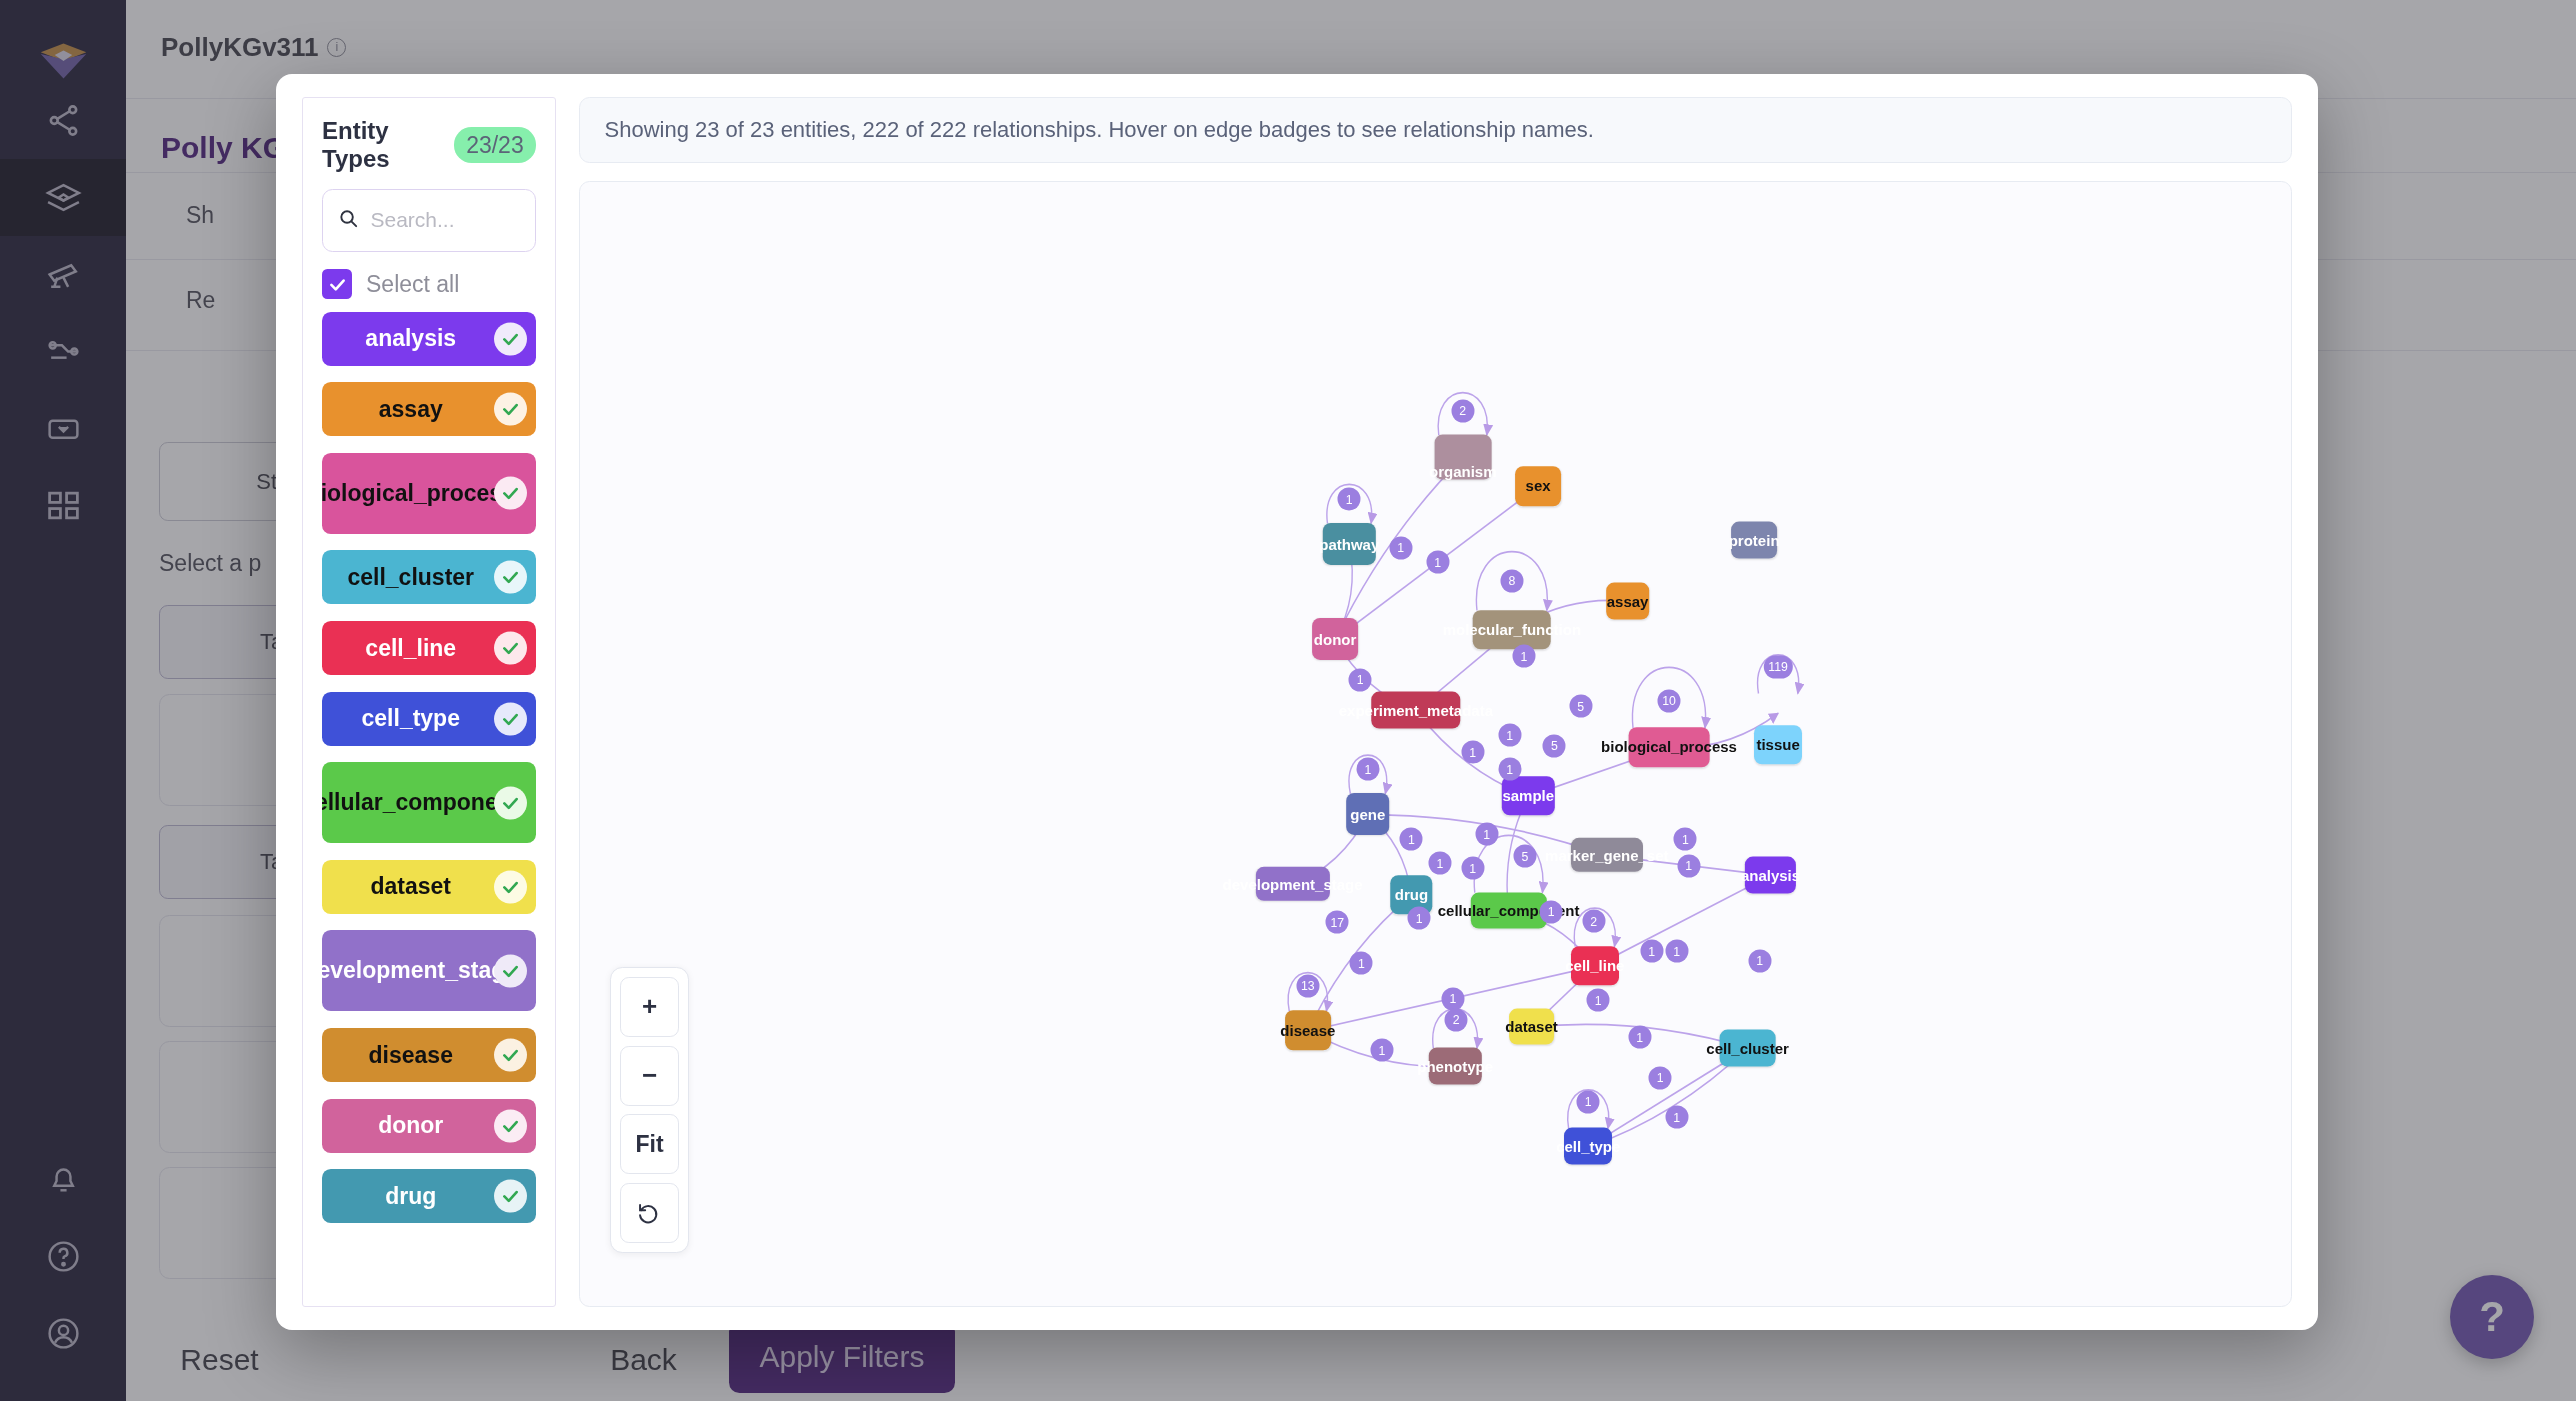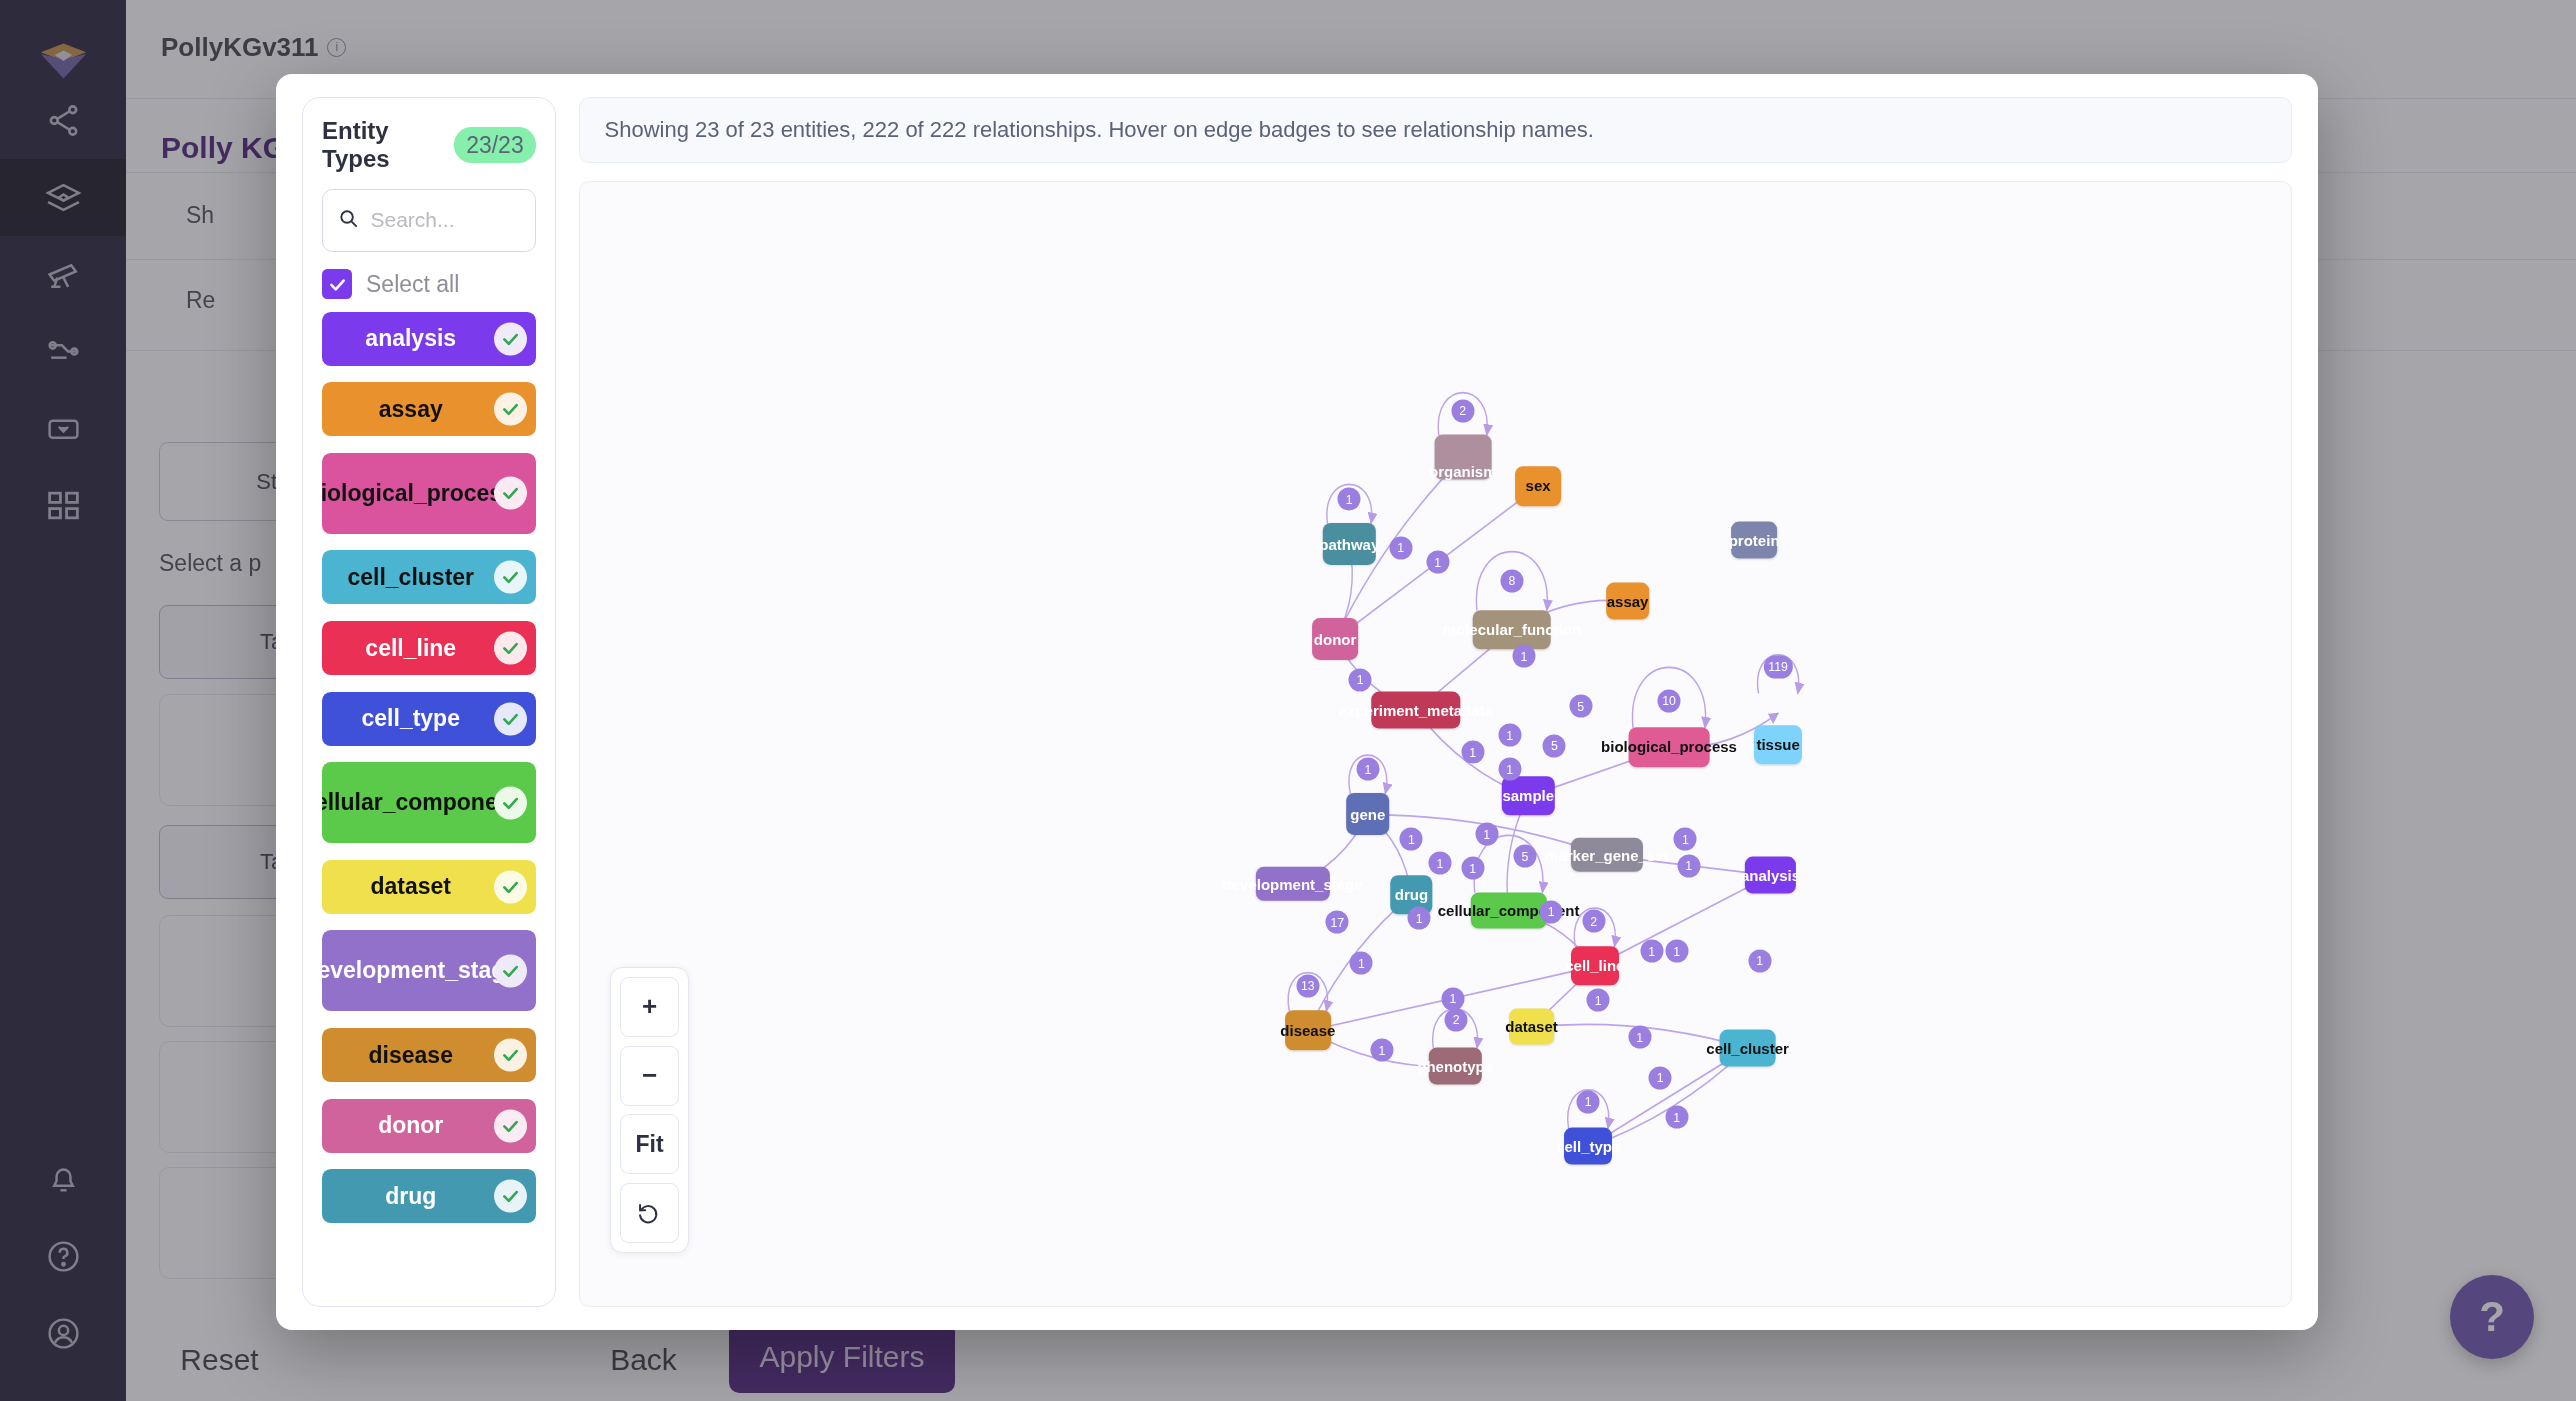--- a/index.html
+++ b/index.html
@@ -90,21 +90,21 @@
   #modal-close {
     margin-left: auto; width: 40px; height: 40px; display:flex; align-items:center; justify-content:center;
     color: #5a2fa0;
   }
   #modal-close svg { width: 26px; height: 26px; }
 
   #modal-body { flex: 1 1 auto; display: flex; padding: 23px 26px 23px 26px; gap: 23px; min-height: 0; }
 
   
   #entity-panel {
-    flex: 0 0 254px; border: 0.9px solid #e6e1f2; border-radius: 18px; background: #fff;
+    flex: 0 0 254px; border: 0.9px solid #e6e1f2; border-radius: 3px; background: #fff;
     display: flex; flex-direction: column; overflow: hidden;
   }
   #entity-head { display: flex; align-items: center; gap: 14px; padding: 19px 19px 10.5px 19px; }
   #entity-head .et-title { font-size: 24px; font-weight: bold; color: #2d3142; }
   #entity-head .et-count {
     font-size: 23px; color: #5c6478; background: #86efac; border-radius: 17.5px; padding: 4.4px 12.3px;
   }
   #entity-search {
     margin: 5.3px 19px 0 19px; height: 63px; border: 0.9px solid #ddd3f0; border-radius: 10.5px;
     display: flex; align-items: center; gap: 10.5px; padding: 0 14px; background: #fff;

